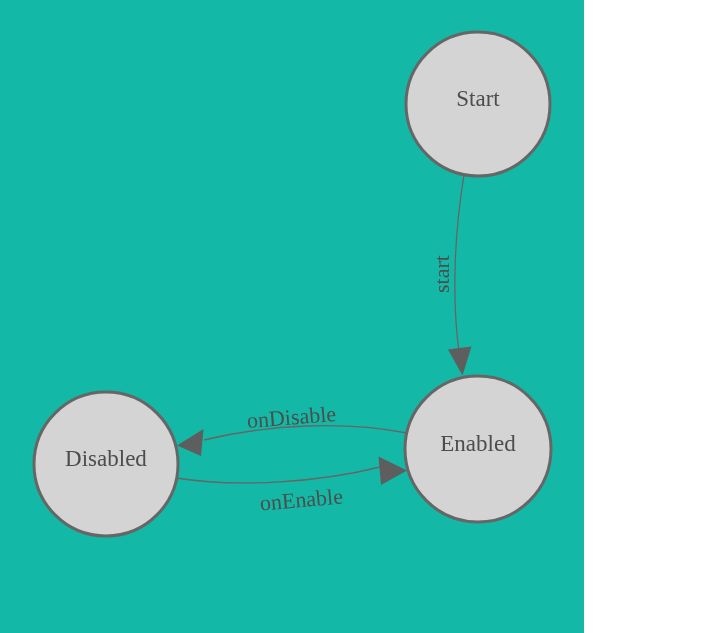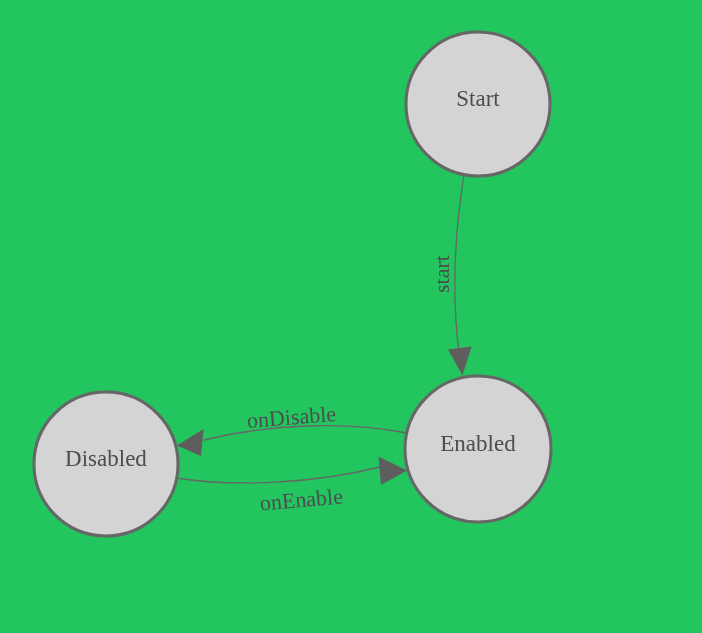--- a/index.html
+++ b/index.html
@@ -5,23 +5,23 @@
   html, body {
     margin: 0;
     padding: 0;
     background: #ffffff;
     width: 702px;
     height: 633px;
     overflow: hidden;
   }
   .canvas-wrap {
     position: relative;
-    width: 702px;
+    width: 584px;
     height: 633px;
-    background: #22c55e;
+    background: #14b8a6;
   }
   svg {
     display: block;
   }
   .node-label {
     font-family: "Liberation Serif", "DejaVu Serif", serif;
     font-size: 23px;
   }
   .edge-label {
     font-family: "Liberation Serif", "DejaVu Serif", serif;

